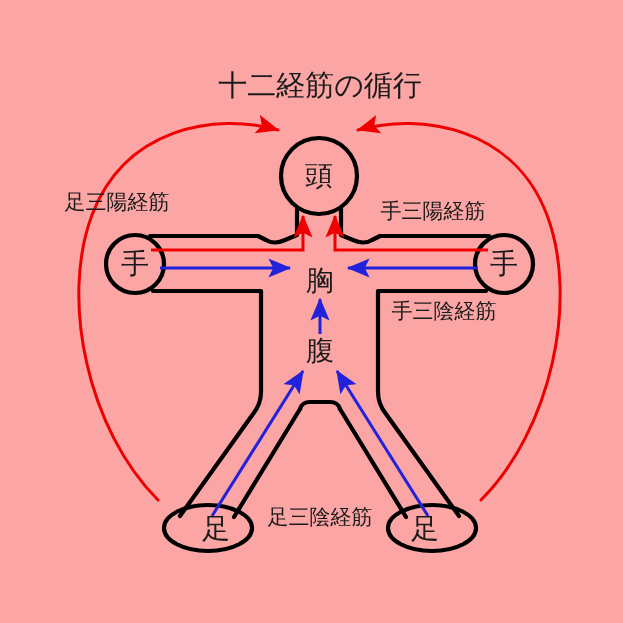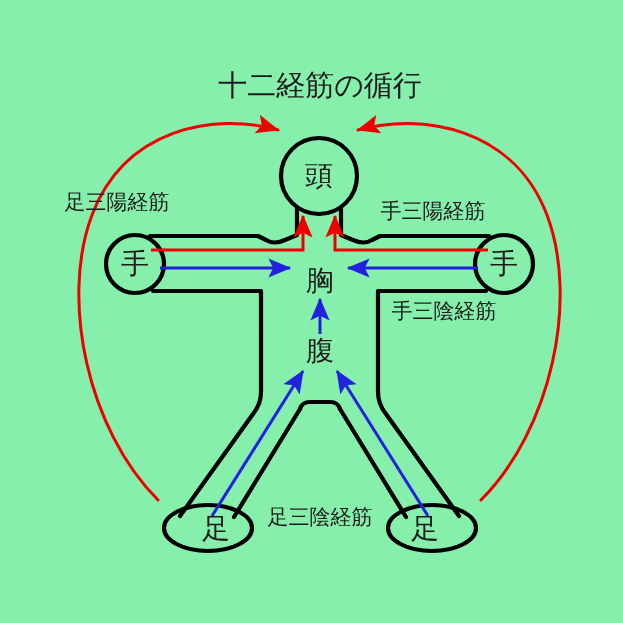--- a/index.html
+++ b/index.html
@@ -10,21 +10,21 @@
   body {
     width: 623px;
     height: 623px;
     font-family: "Liberation Sans", "DejaVu Sans", sans-serif;
     overflow: hidden;
   }
   #diagram-root {
     position: relative;
     width: 623px;
     height: 623px;
-    background: #86efac;
+    background: #fca5a5;
   }
   #diagram-svg {
     position: absolute;
     left: 0;
     top: 0;
     width: 623px;
     height: 623px;
     display: block;
   }
   .svg-text {

